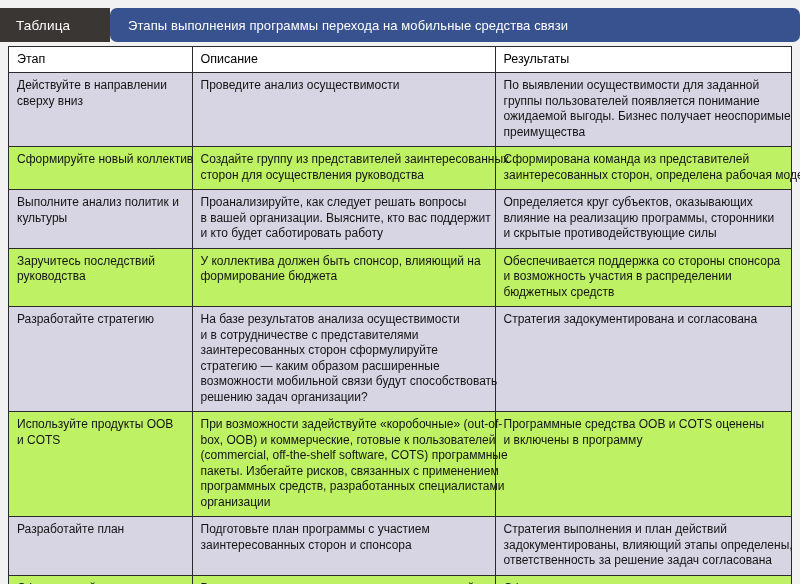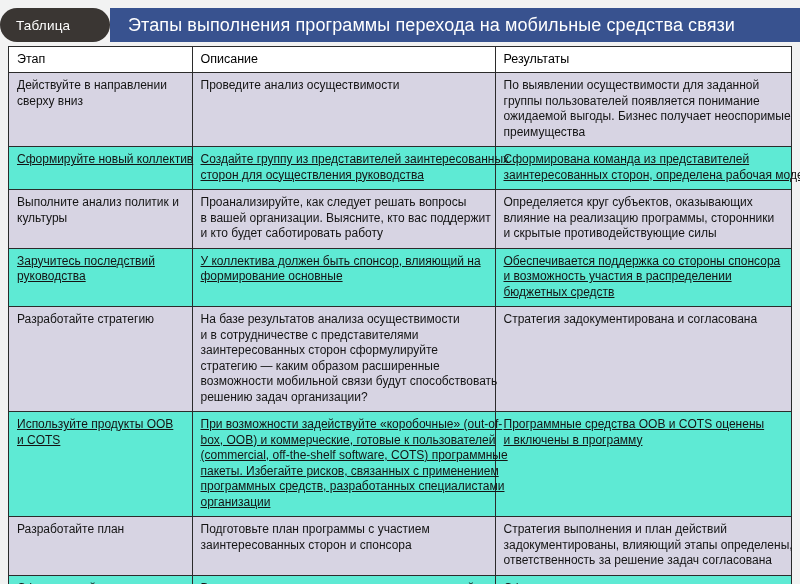--- a/index.html
+++ b/index.html
@@ -37,33 +37,33 @@
   .titlebar-tag {
     width: 110px;
     background: #3a3633;
     color: #ffffff;
     display: flex;
     align-items: center;
     padding-left: 16px;
     box-sizing: border-box;
     font-size: 13.5px;
     letter-spacing: .2px;
-    border-radius: 17px;
   }
   .titlebar-title {
     flex: 1;
     background: #38528f;
     color: #ffffff;
     display: flex;
     align-items: center;
     padding-left: 18px;
     box-sizing: border-box;
-    font-size: 18px;
+    font-size: 13px;
     letter-spacing: .1px;
     white-space: nowrap;
+    border-radius: 7px;
   }
 
   
   .table-wrap {
     position: absolute;
     left: 8px;
     top: 46px;
     width: 784px;
     border: 1px solid #2b2b2b;
     box-sizing: border-box;
@@ -101,21 +101,21 @@
     height: 20px;
     border-bottom: 1px solid #2b2b2b;
   }
 
   tbody td {
     font-size: 12px;
     line-height: 15.5px;
     color: #141414;
   }
   tbody tr.alt td { background: #d7d4e3; }
-  tbody tr.base td { background: #5eead4; text-decoration: underline; }
+  tbody tr.base td { background: #bef264; }
 
   .cell-line { display: block; white-space: nowrap; }
 </style>
 </head>
 <body>
 
 <div class="page">
 
   <div class="titlebar">
     <div class="titlebar-tag">Таблица</div>
@@ -181,21 +181,21 @@
               <span class="cell-line">и скрытые противодействующие силы</span>
             </td>
           </tr>
           <tr class="base">
             <td>
               <span class="cell-line">Заручитесь последствий</span>
               <span class="cell-line">руководства</span>
             </td>
             <td>
               <span class="cell-line">У коллектива должен быть спонсор, влияющий на</span>
-              <span class="cell-line">формирование основные</span>
+              <span class="cell-line">формирование бюджета</span>
             </td>
             <td>
               <span class="cell-line">Обеспечивается поддержка со стороны спонсора</span>
               <span class="cell-line">и возможность участия в распределении</span>
               <span class="cell-line">бюджетных средств</span>
             </td>
           </tr>
           <tr class="alt">
             <td>
               <span class="cell-line">Разработайте стратегию</span>

